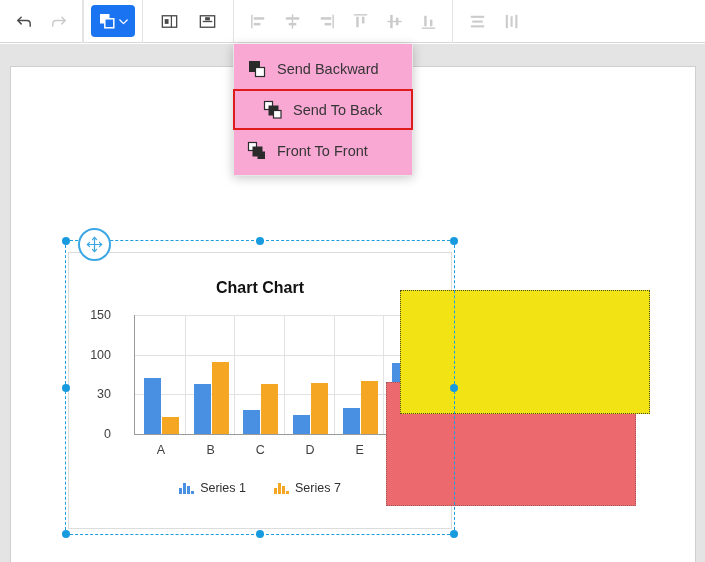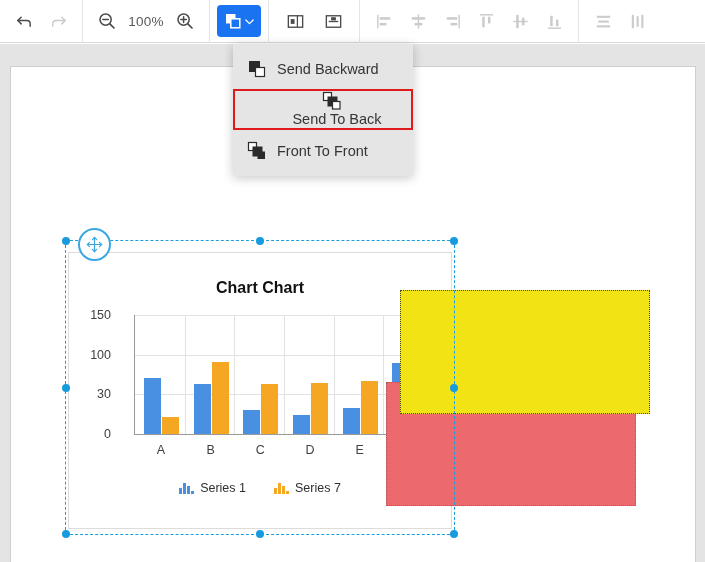--- a/index.html
+++ b/index.html
@@ -95,21 +95,21 @@
     left: 11px; top: 67px;
     width: 684px; height: 495px;
     background: #ffffff;
   }
 
   
   .menu {
     position: absolute;
     left: 233px; top: 44px;
     width: 180px;
-    background: #e5e5e5;
+    background: #f9a8d4;
     box-shadow: 0 2px 10px rgba(0,0,0,.22);
     border: 1px solid #e6e6e6;
     border-top: none;
     z-index: 50;
     padding: 4px 0;
     box-sizing: border-box;
   }
   .menu-item {
     height: 41px;
     display: flex;
@@ -118,21 +118,20 @@
     box-sizing: border-box;
     cursor: pointer;
     font-size: 14.5px;
     color: #353535;
     position: relative;
   }
   .menu-item.highlighted {
     border: 2px solid #e01b1b;
     padding-left: 28px;
     margin: 0 -1px;
-    flex-direction: column;
   }
   .menu-icon {
     width: 20px; height: 20px;
     margin-right: 10px;
     flex: 0 0 20px;
     position: relative;
   }
   .menu-label { white-space: nowrap; }
 
   
@@ -282,38 +281,20 @@
     <div class="tb-btn">
       <svg width="19" height="19" viewBox="0 0 20 20">
         <path d="M13.5 5.5 L17 9 L13.5 12.5" fill="none" stroke="#cacaca" stroke-width="1.5" stroke-linecap="round" stroke-linejoin="round"></path>
         <path d="M17 9 H7.5 a3.5 3.5 0 0 0 -3.5 3.5 V15" fill="none" stroke="#cacaca" stroke-width="1.5" stroke-linecap="round" stroke-linejoin="round"></path>
       </svg>
     </div>
   </div>
 
   <div class="tb-sep"></div>
 
-  <div class="tb-group">
-    <div class="tb-btn">
-      <svg width="20" height="20" viewBox="0 0 20 20">
-        <circle cx="8.6" cy="8.6" r="5.6" fill="none" stroke="#4a4a4a" stroke-width="1.5"></circle>
-        <line x1="12.8" y1="12.8" x2="17" y2="17" stroke="#4a4a4a" stroke-width="1.7" stroke-linecap="round"></line>
-        <line x1="5.8" y1="8.6" x2="11.4" y2="8.6" stroke="#4a4a4a" stroke-width="1.5" stroke-linecap="round"></line>
-      </svg>
-    </div>
-    <div class="zoom-label">100%</div>
-    <div class="tb-btn">
-      <svg width="20" height="20" viewBox="0 0 20 20">
-        <circle cx="8.6" cy="8.6" r="5.6" fill="none" stroke="#4a4a4a" stroke-width="1.5"></circle>
-        <line x1="12.8" y1="12.8" x2="17" y2="17" stroke="#4a4a4a" stroke-width="1.7" stroke-linecap="round"></line>
-        <line x1="5.8" y1="8.6" x2="11.4" y2="8.6" stroke="#4a4a4a" stroke-width="1.5" stroke-linecap="round"></line>
-        <line x1="8.6" y1="5.8" x2="8.6" y2="11.4" stroke="#4a4a4a" stroke-width="1.5" stroke-linecap="round"></line>
-      </svg>
-    </div>
-  </div>
 
   <div class="tb-sep"></div>
 
   <div class="tb-group">
     <div class="tb-active">
       <svg width="20" height="20" viewBox="0 0 20 20">
         <rect x="3" y="3" width="9.5" height="9.5" fill="#ffffff"></rect>
         <rect x="7.8" y="7.8" width="9" height="9" fill="#1a73f0" stroke="#ffffff" stroke-width="1.5"></rect>
       </svg>
       <svg width="11" height="11" viewBox="0 0 12 12">

